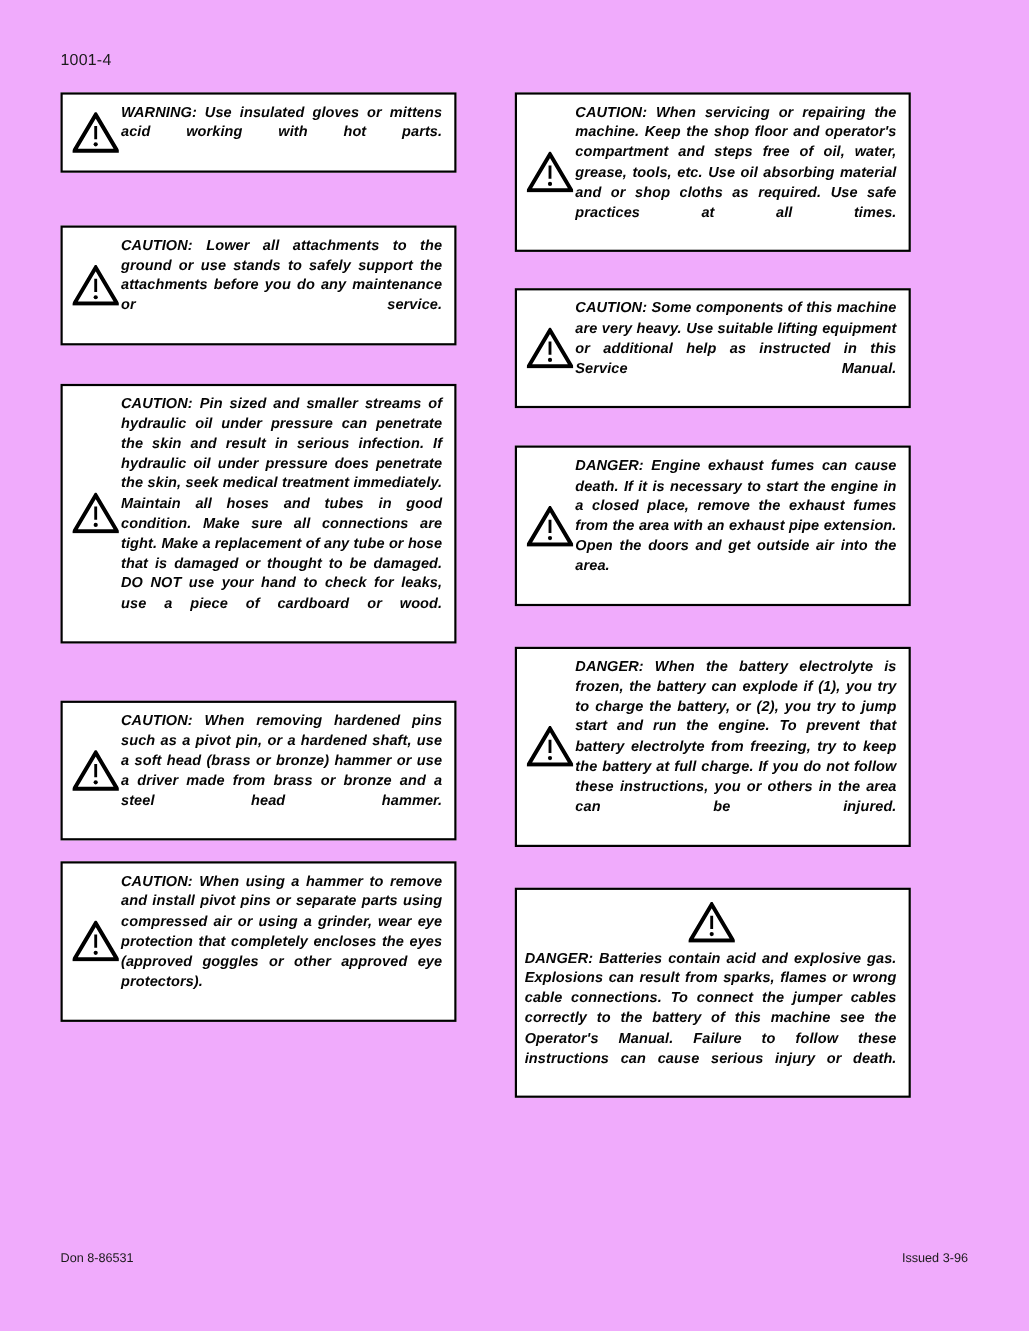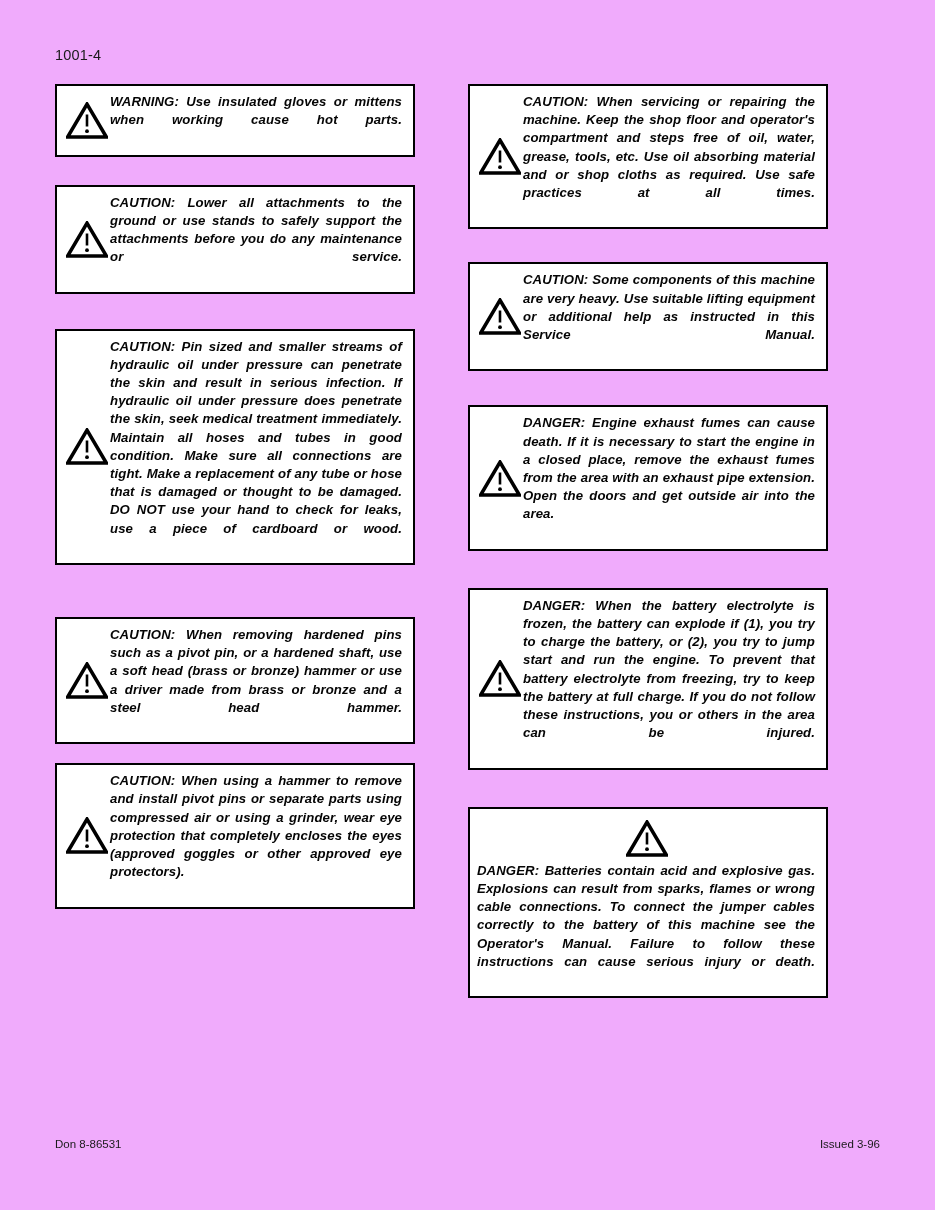--- a/index.html
+++ b/index.html
@@ -126,23 +126,23 @@
   <div class="columns">
     <div class="col col-left">
         <div class="wbox" style="margin-top: 0px;">
           <div class="icon-cell">
             <svg class="tri" viewBox="0 0 42 37" xmlns="http://www.w3.org/2000/svg">
               <path d="M21 2.2 L40.4 35 L1.6 35 Z" fill="none" stroke="#000" stroke-width="3.6" stroke-linejoin="miter"></path>
               <path d="M21 12.5 L21 24.5" stroke="#000" stroke-width="2.6" stroke-linecap="butt"></path>
               <circle cx="21" cy="29.2" r="1.9" fill="#000"></circle>
             </svg>
           </div>
-          <div class="text-cell">WARNING: Use insulated gloves or mittens when working cause hot parts.</div>
-        </div>
-        <div class="wbox" style="margin-top: 28px; align-items: center;">
+          <div class="text-cell">WARNING: Use insulated gloves or mittens acid working with hot parts.</div>
+        </div>
+        <div class="wbox" style="margin-top: 48px; align-items: center;">
           <div class="icon-cell">
             <svg class="tri" viewBox="0 0 42 37" xmlns="http://www.w3.org/2000/svg">
               <path d="M21 2.2 L40.4 35 L1.6 35 Z" fill="none" stroke="#000" stroke-width="3.6" stroke-linejoin="miter"></path>
               <path d="M21 12.5 L21 24.5" stroke="#000" stroke-width="2.6" stroke-linecap="butt"></path>
               <circle cx="21" cy="29.2" r="1.9" fill="#000"></circle>
             </svg>
           </div>
           <div class="text-cell">CAUTION: Lower all attachments to the ground or use stands to safely support the attachments before you do any maintenance or service.</div>
         </div>
         <div class="wbox" style="margin-top: 35px;">

